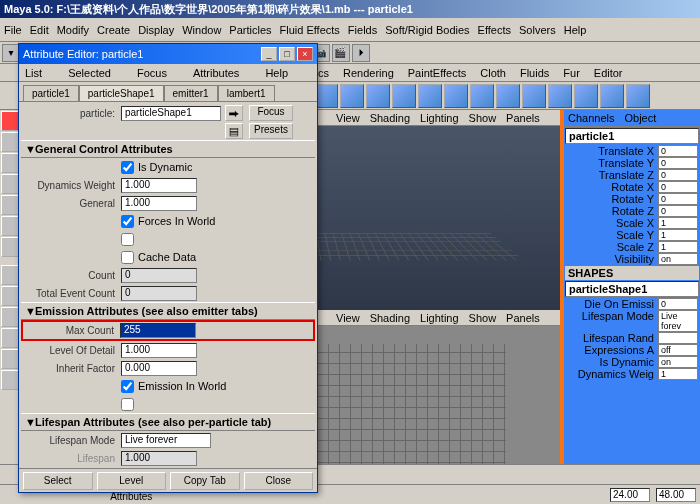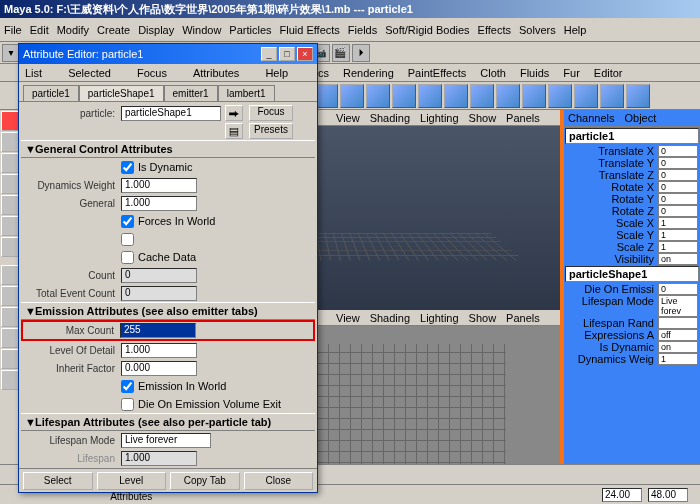--- a/index.html
+++ b/index.html
@@ -35,21 +35,21 @@
 .chlist { flex: 1; overflow: hidden; }
 .chhdr { background: #fff; padding: 1px 3px; font-weight: bold; border: 1px inset #808080; margin: 1px; }
 .chrow { display: flex; padding: 0 2px; }
 .chrow .lbl { flex: 1; text-align: right; padding-right: 4px; }
 .chrow .val { width: 40px; background: #fff; border: 1px solid #808080; padding: 0 2px; font-size: 9px; }
 .layerbox { border-top: 1px solid #808080; padding: 2px; }
 .layertabs { display: flex; gap: 10px; padding: 1px 4px; }
 .layersel { display: flex; align-items: center; gap: 4px; padding: 2px; }
 .layersel select { font-size: 10px; }
 .timeslider { background: #d4d0c8; height: 20px; border-top: 1px solid #808080; display: flex; align-items: center; padding: 0 40px; gap: 16px; font-size: 10px; position: absolute; bottom: 20px; left: 0; right: 0; }
-.rangebar { background: #d4d0c8; height: 20px; border-top: 1px solid #808080; display: flex; align-items: center; justify-content: flex-end; padding: 0 12px; gap: 6px; position: absolute; bottom: 0; left: 0; right: 0; }
+.rangebar { background: #d4d0c8; height: 20px; border-top: 1px solid #808080; display: flex; align-items: center; justify-content: flex-end; padding: 0 4px; gap: 6px; position: absolute; bottom: 0; left: 0; right: 0; }
 .rangebar .fld { width: 40px; height: 14px; background: #fff; border: 1px inset #808080; padding: 0 2px; font-size: 10px; }
 
 .aewin { position: absolute; top: 43px; left: 18px; width: 300px; height: 450px; background: #d4d0c8; border: 1px solid #003399; box-shadow: 2px 2px 6px rgba(0,0,0,0.4); display: flex; flex-direction: column; z-index: 100; }
 .aetitle { background: linear-gradient(to right, #0055e5, #3d8bff); color: #fff; height: 20px; display: flex; align-items: center; padding: 0 4px; }
 .aetitle .t { flex: 1; font-weight: normal; font-size: 11px; }
 .aetitle .wbtn { width: 16px; height: 14px; background: #d4d0c8; border: 1px outset #fff; margin-left: 2px; text-align: center; font-size: 9px; line-height: 12px; color: #000; }
 .aetitle .wbtn.x { background: #e04040; color: #fff; }
 .aemenu { height: 18px; display: flex; align-items: center; gap: 26px; padding: 0 6px; border-bottom: 1px solid #808080; }
 .aetabs { height: 20px; display: flex; align-items: flex-end; padding: 0 4px; gap: 0; border-bottom: 1px solid #808080; }
 .aetabs .tab { padding: 2px 8px; background: #d4d0c8; border: 1px solid #808080; border-bottom: none; font-size: 10px; }
@@ -235,20 +235,21 @@
           </div>
           <div class="chrow">
             <span class="lbl">Scale Z</span>
             <span class="val">1</span>
           </div>
           <div class="chrow">
             <span class="lbl">Visibility</span>
             <span class="val">on</span>
           </div>
         </div>
+      <div class="chhdr" style="background:#d4d0c8;border:none;font-weight:bold">SHAPES</div>
       <div class="chhdr">particleShape1</div>
       <div id="ch2">
           <div class="chrow">
             <span class="lbl">Die On Emissi</span>
             <span class="val">0</span>
           </div>
           <div class="chrow">
             <span class="lbl">Lifespan Mode</span>
             <span class="val">Live forev</span>
           </div>
@@ -385,21 +386,20 @@
         <span class="afld">0.000</span>
       </div>
     <div class="aerow">
         <span class="albl"></span>
         <input type="checkbox" checked="" class="acb" style="">
         <span>Emission In World</span>
       </div>
     <div class="aerow">
         <span class="albl"></span>
         <input type="checkbox" class="acb" style="">
-        <span>Die On Emission Volume Exit</span>
       </div>
 
     <div class="aesection">
         <span class="tw">▼</span>
         <span>Lifespan Attributes (see also per-particle tab)</span>
       </div>
     <div class="aerow">
         <span class="albl">Lifespan Mode</span>
         <span class="afld" style="width:90px">Live forever</span>
       </div>

